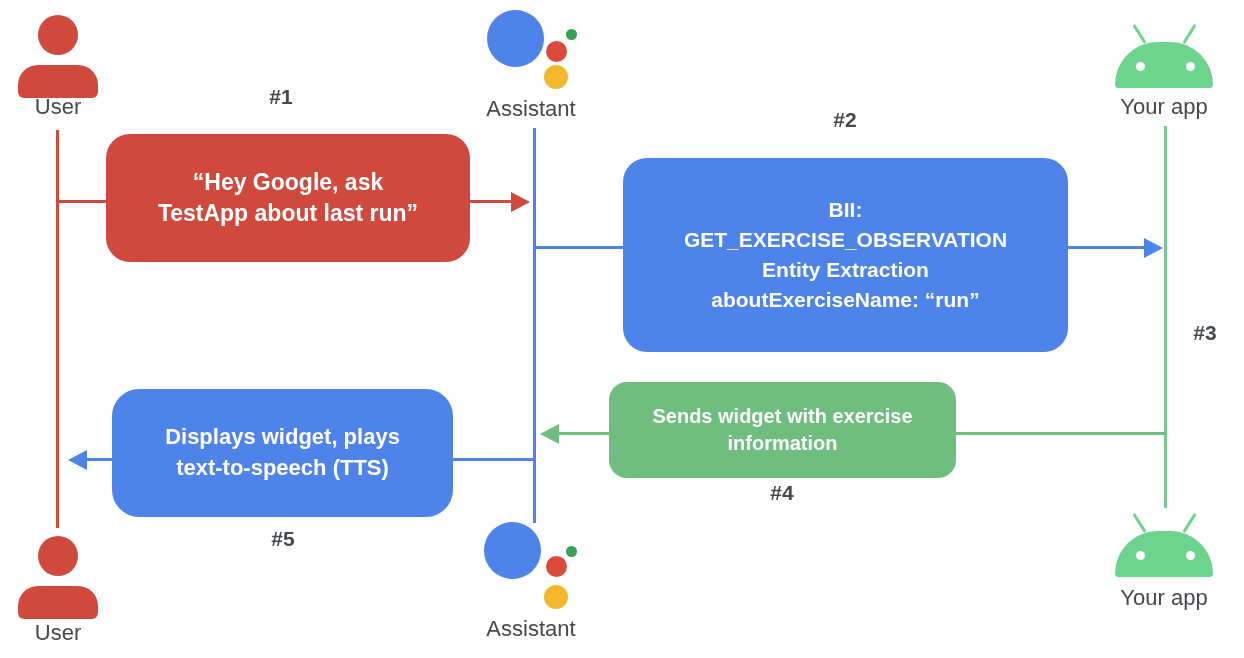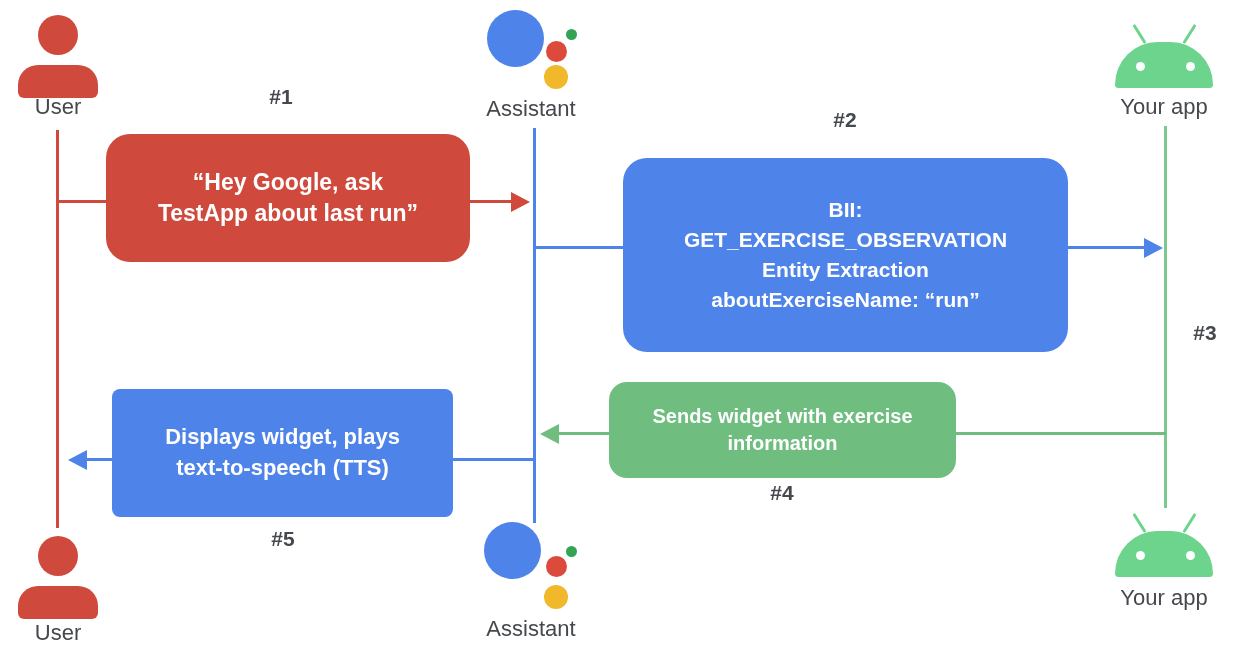--- a/index.html
+++ b/index.html
@@ -24,21 +24,21 @@
   .m5-line{left:86px;top:458px;width:448px;background:#4E83EA;}
   .m5-head{left:68px;top:450px;border-top:10px solid transparent;border-bottom:10px solid transparent;border-right:19px solid #4E83EA;}
   
   .msgbox{
     position:absolute;z-index:3;display:flex;align-items:center;justify-content:center;
     color:#ffffff;font-weight:bold;text-align:center;white-space:pre-line;
   }
   .box1{left:106px;top:134px;width:364px;height:128px;background:#D0493D;border-radius:24px;font-size:23px;line-height:1.35;}
   .box2{left:623px;top:158px;width:445px;height:194px;background:#4E83EA;border-radius:24px;font-size:21px;line-height:1.42;}
   .box4{left:609px;top:382px;width:347px;height:96px;background:#6FBE80;border-radius:18px;font-size:20px;line-height:1.35;}
-  .box5{left:112px;top:389px;width:341px;height:128px;background:#4E83EA;border-radius:8px;font-size:22px;line-height:1.4;}
+  .box5{left:112px;top:389px;width:341px;height:128px;background:#4E83EA;border-radius:27px;font-size:22px;line-height:1.4;}
   
   .steplabel{
     position:absolute;z-index:4;width:80px;text-align:center;
     color:#45484D;font-size:21px;font-weight:bold;
   }
   .s1{left:241px;top:85px;}
   .s2{left:805px;top:108px;}
   .s3{left:1165px;top:321px;}
   .s4{left:742px;top:481px;}
   .s5{left:243px;top:527px;}

